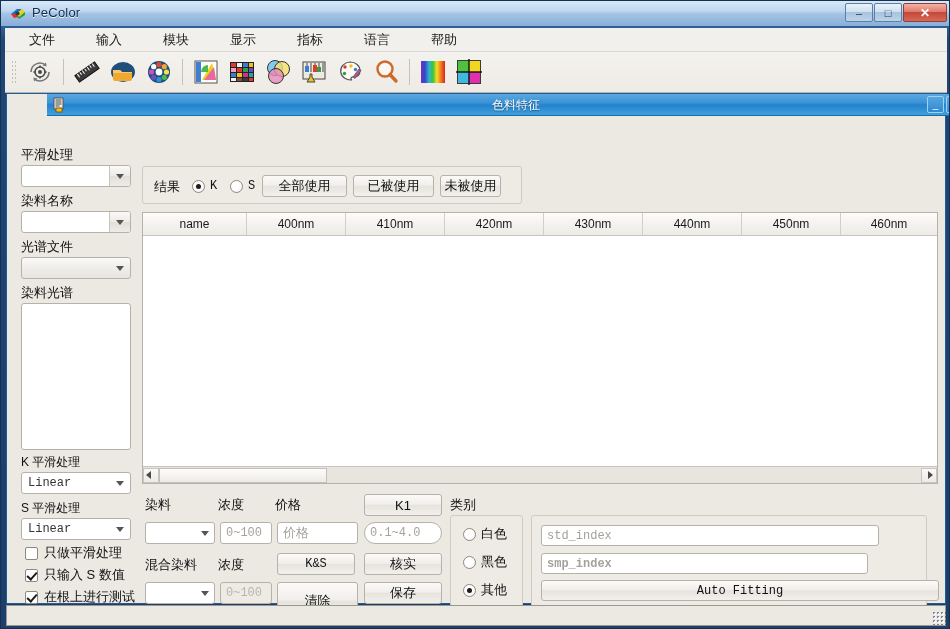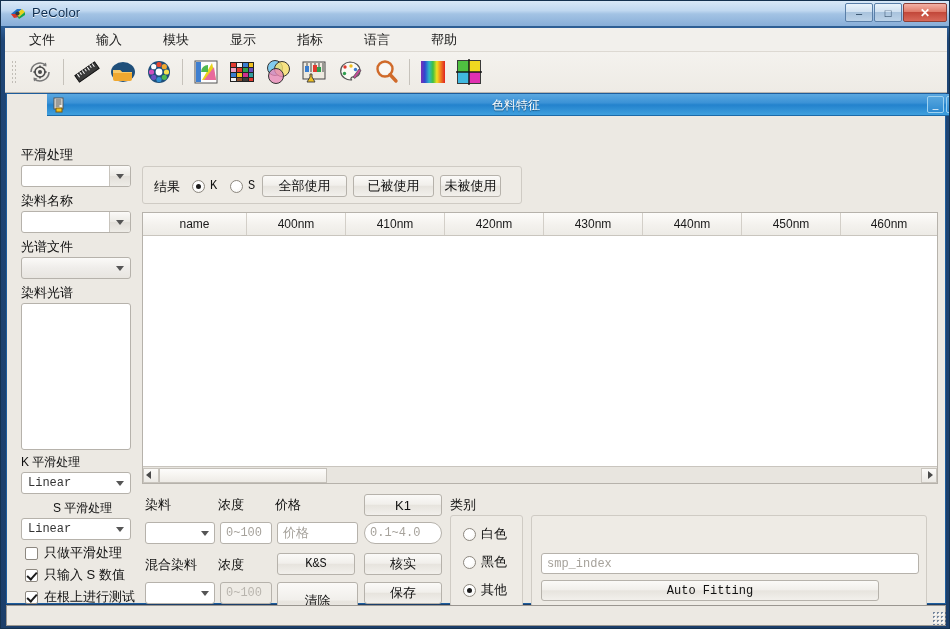--- a/index.html
+++ b/index.html
@@ -579,21 +579,21 @@
       <div class="listbox" style="left:14px; top:187px; width:110px; height:147px;"></div>
 
       <div class="lbl" style="left:14px; top:338px; font-size:12px;">K 平滑处理</div>
       <div class="combo" style="left:14px; top:356px; width:110px;">
         <div class="ctext">Linear</div>
         <div class="arrowbox" style="border-left:none; background:transparent;">
           <span class="arrow"></span>
         </div>
       </div>
 
-      <div class="lbl" style="left:14px; top:384px; font-size:12px;margin-left:32px;">S 平滑处理</div>
+      <div class="lbl" style="left:14px; top:384px; font-size:12px;">S 平滑处理</div>
       <div class="combo" style="left:14px; top:402px; width:110px;">
         <div class="ctext">Linear</div>
         <div class="arrowbox" style="border-left:none; background:transparent;">
           <span class="arrow"></span>
         </div>
       </div>
 
       <div class="chk-row" style="left:18px; top:428px;">
         <span class="chk-box"></span>
         <span class="chk-label">只做平滑处理</span>
@@ -694,24 +694,27 @@
           <span class="radio"></span>
           <span class="radio-label">黑色</span>
         </div>
         <div class="radio-row" style="position:absolute; left:12px; top:65px;">
           <span class="radio sel"></span>
           <span class="radio-label">其他</span>
         </div>
       </div>
 
       <div class="panel" style="left:524px; top:399px; width:396px; height:92px;">
-        <div class="tinput" style="left:9px; top:37px; width:378px; height:21px;">
+        <div class="tinput" style="left:9px; top:9px; width:338px; height:21px;">
+          <span class="ph">std_index</span>
+        </div>
+        <div class="tinput" style="left:9px; top:37px; width:327px; height:21px;font-weight:bold;">
           <span class="ph">smp_index</span>
         </div>
-        <div class="btn mono" style="left:9px; top:64px; width:338px; height:21px;">Auto Fitting</div>
+        <div class="btn mono" style="left:9px; top:64px; width:398px; height:21px;">Auto Fitting</div>
       </div>
 
     </div>
   </div>
 
   <div id="statusbar"></div>
   <div id="resize-grip"></div>
 </div>
 
 </body></html>

